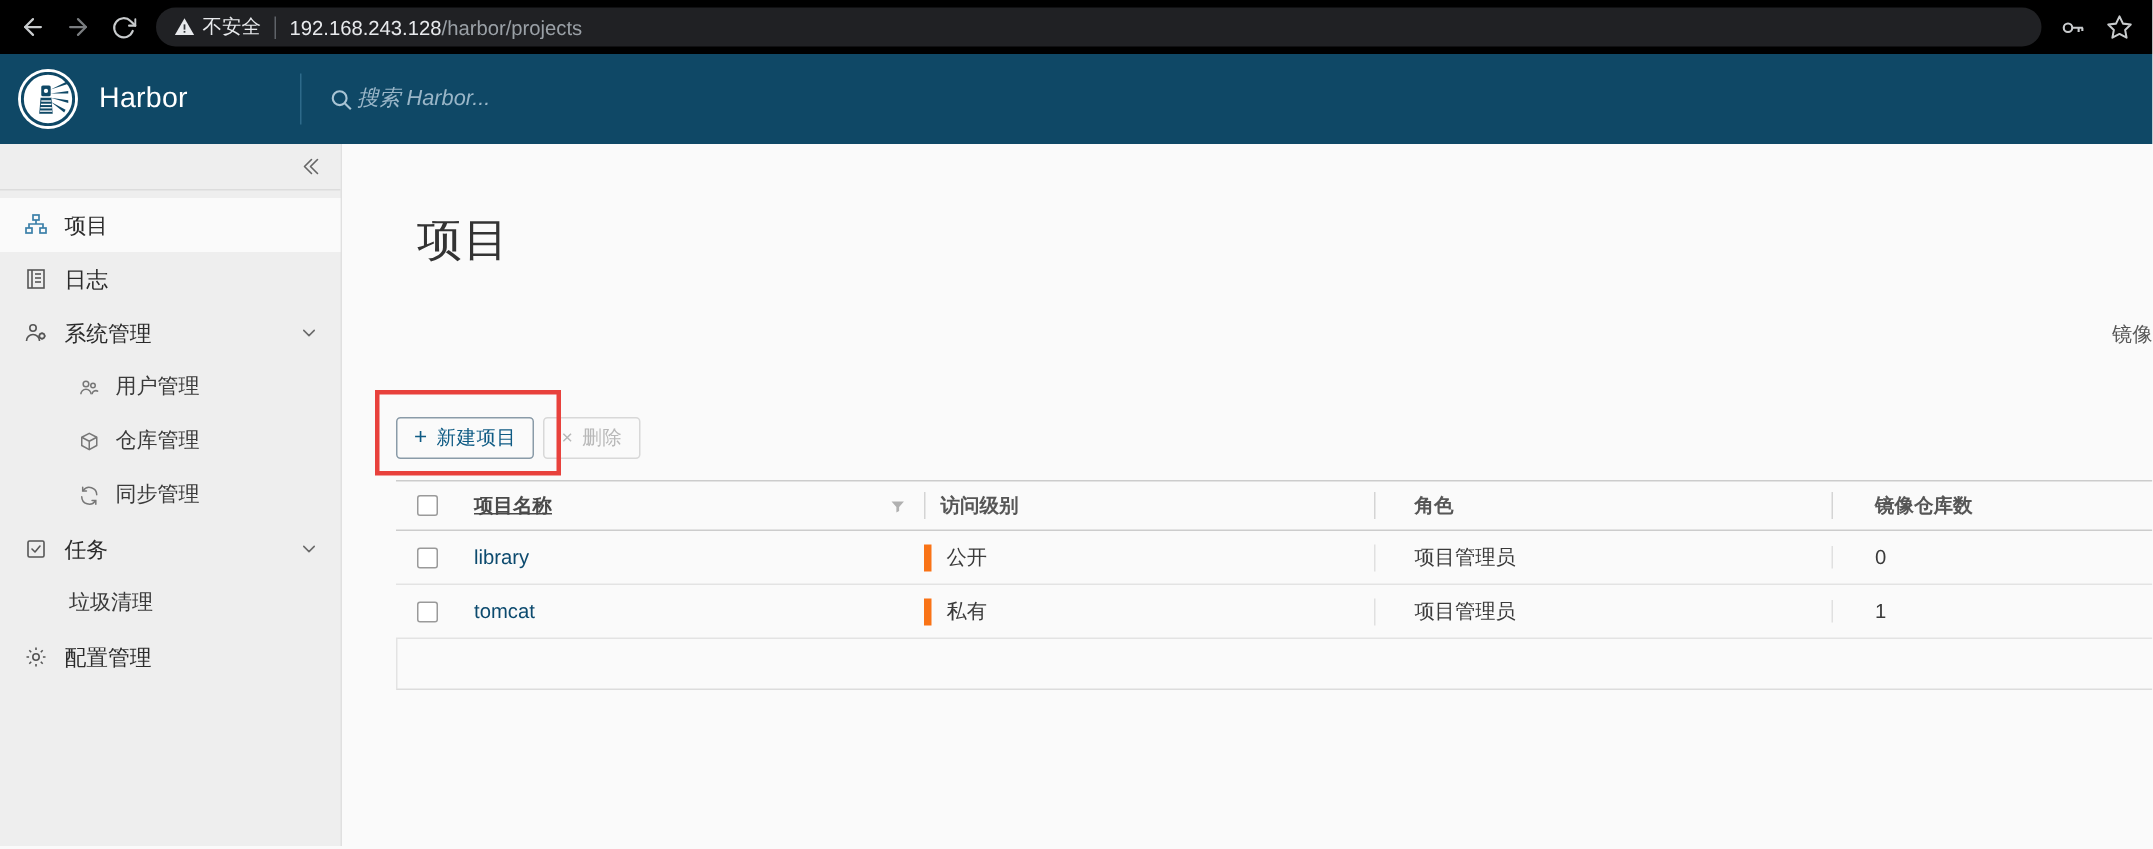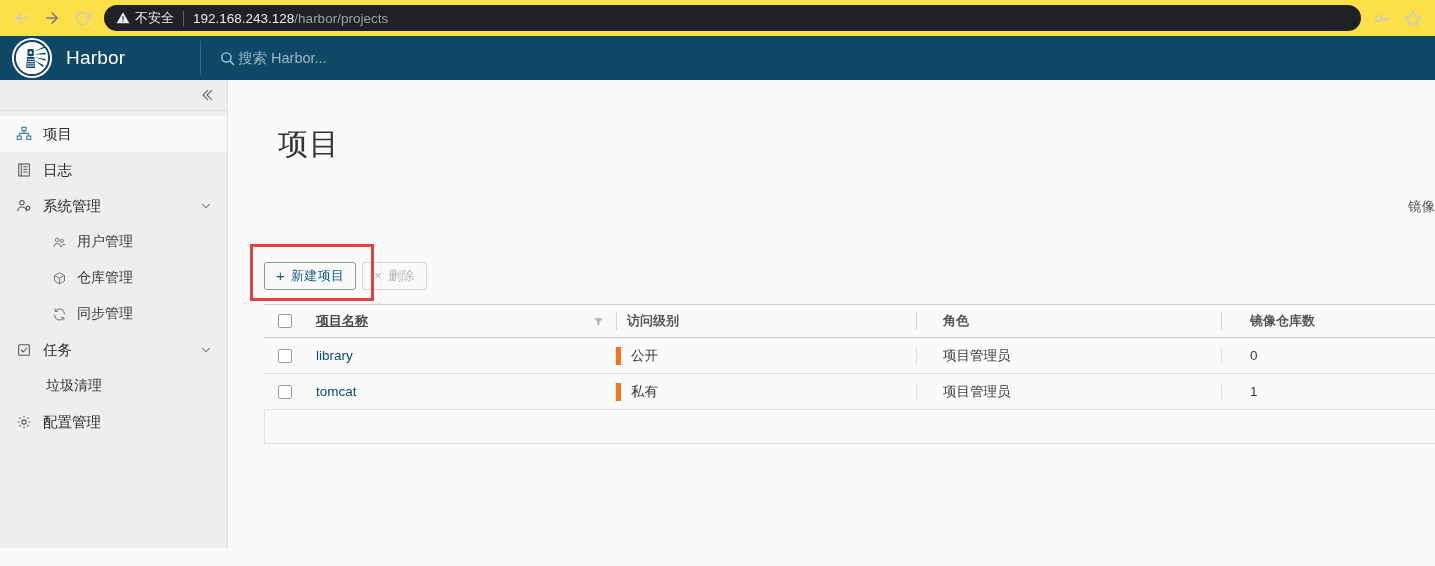--- a/index.html
+++ b/index.html
@@ -4,21 +4,21 @@
 <style>
   * { box-sizing: border-box; margin: 0; padding: 0; }
   html, body {
     width: 1435px; height: 566px;
     font-family: "Liberation Sans", "DejaVu Sans", sans-serif;
     background: #fafafa; overflow: hidden;
   }
 
   
   .browser-bar {
-    height: 36px; background: #fde047; display: flex; align-items: center;
+    height: 36px; background: #000000; display: flex; align-items: center;
     padding: 0 8px; gap: 2px;
   }
   .nav-btn {
     width: 28px; height: 28px; display: flex; align-items: center;
     justify-content: center; color: #c8cbcd; flex: none;
   }
   .nav-btn.disabled { color: #7a7d80; }
   .nav-btn svg { display: block; }
   .omnibox {
     flex: 1; height: 26px; background: #202124; border-radius: 13px;
@@ -33,35 +33,35 @@
   .url { font-size: 13.5px; color: #9aa0a6; white-space: nowrap; overflow: hidden; }
   .url .host { color: #e8eaed; }
   .chrome-right { display: flex; align-items: center; gap: 4px; flex: none; }
   .chrome-icon {
     width: 28px; height: 28px; display: flex; align-items: center;
     justify-content: center; color: #c8cbcd;
   }
 
   
   .harbor-header {
-    height: 44px; background: #0f4866; display: flex; align-items: center;
+    height: 60px; background: #0f4866; display: flex; align-items: center;
     color: #fff; position: relative;
   }
   .brand { display: flex; align-items: center; padding-left: 12px; width: 200px; flex: none; }
   .logo {
     width: 40px; height: 40px; border-radius: 50%; background: #fff;
     display: flex; align-items: center; justify-content: center; flex: none;
   }
   .brand-name { font-size: 19px; margin-left: 14px; letter-spacing: .2px; color: #fff; }
   .header-divider { width: 1px; height: 34px; background: #2e6a8a; flex: none; }
   .search-wrap { display: flex; align-items: center; padding-left: 18px; }
   .search-icon { color: #a9c4d4; display: flex; align-items: center; margin-right: 2px; }
   .search-input {
     background: transparent; border: none; outline: none; color: #84cc16;
-    font-size: 14.5px; font-family: inherit; width: 300px;
+    font-size: 14.5px; font-family: inherit; width: 300px; font-style: italic;
   }
   .search-input::placeholder { color: #9ab6c8; }
 
   
   .app-body { display: flex; height: calc(566px - 36px - 62px); }
 
   
   .sidebar {
     width: 228px; flex: none; background: #eeeeee;
     border-right: 1px solid #e0e0e0; display: flex; flex-direction: column;

